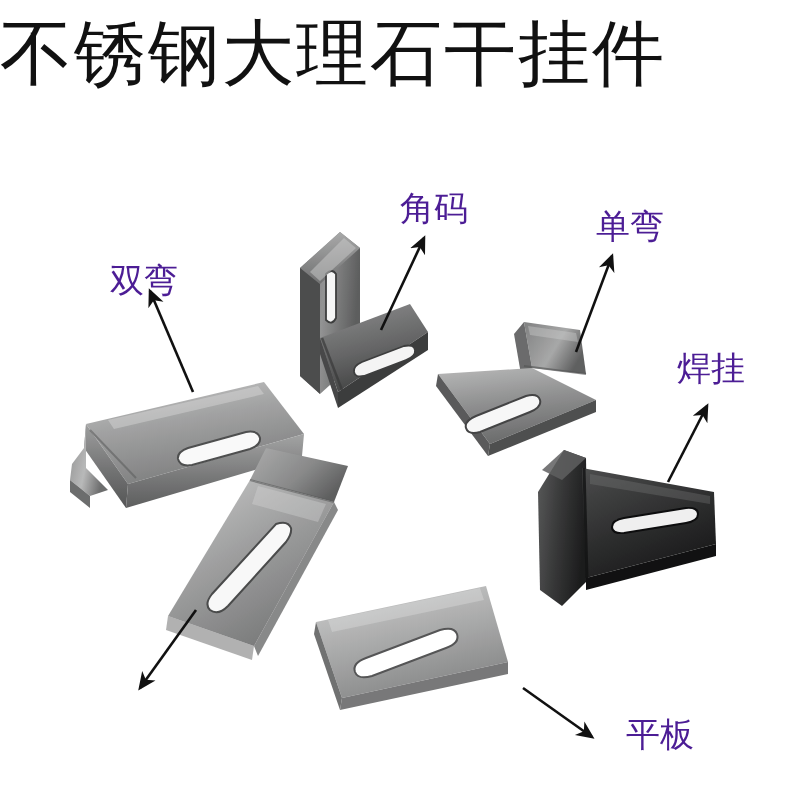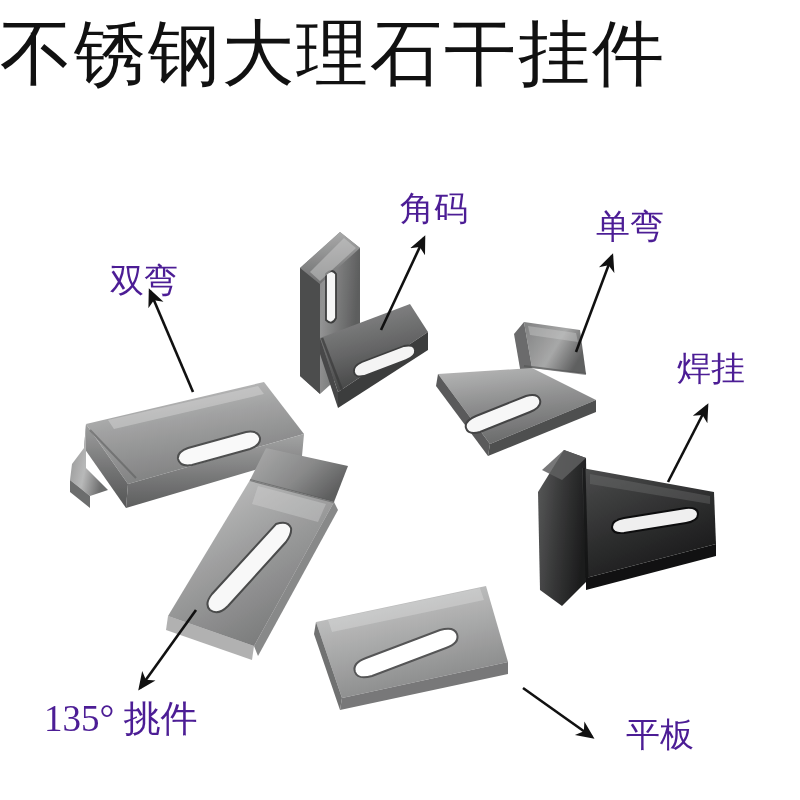--- a/index.html
+++ b/index.html
@@ -290,16 +290,15 @@
         <line x1="668" y1="482" x2="707" y2="406"></line>
         <line x1="196" y1="610" x2="140" y2="688"></line>
         <line x1="523" y1="688" x2="592" y2="737"></line>
       </g>
   </svg>
 
   <div class="label" style="left:110px; top:264px;">双弯</div>
   <div class="label" style="left:400px; top:192px;">角码</div>
   <div class="label" style="left:596px; top:210px;">单弯</div>
   <div class="label" style="left:668px; top:352px;margin-left:9px;">焊挂</div>
-  <div class="label big" style="left:44px; top:700px;">135° 挑件</div>
   <div class="label" style="left:626px; top:718px;">平板</div>
 
 </div>
 
 </body></html>

